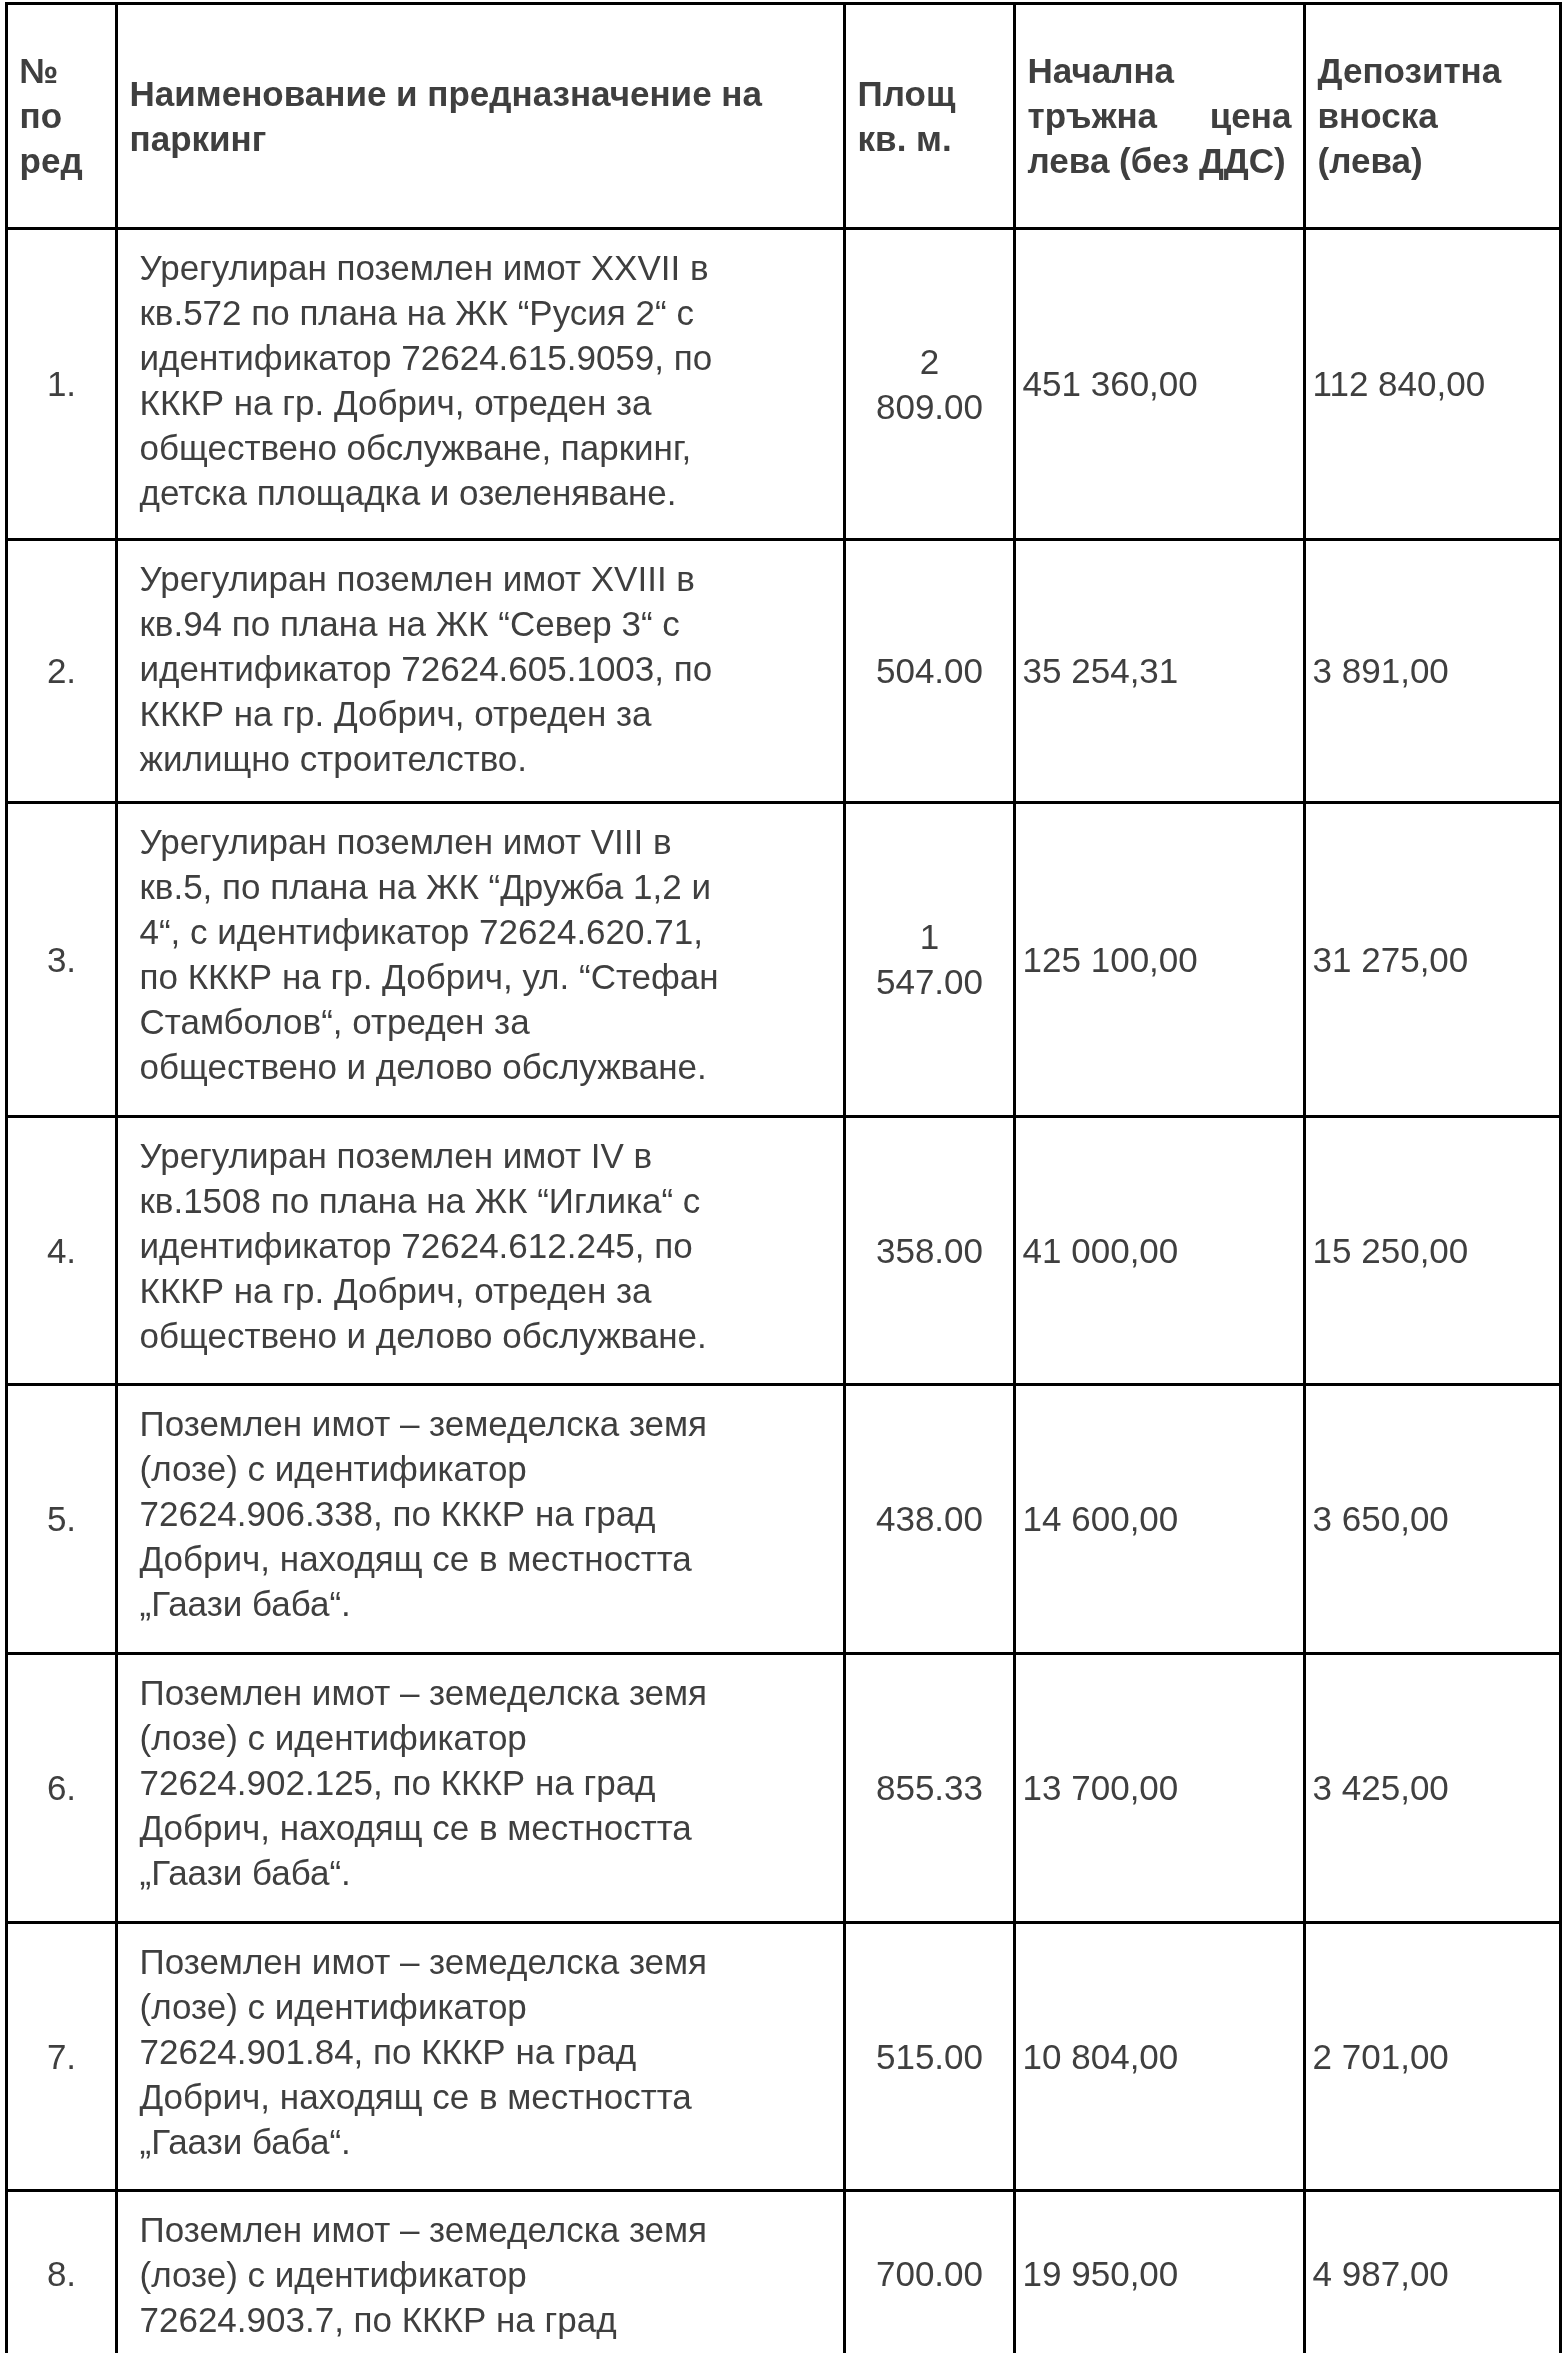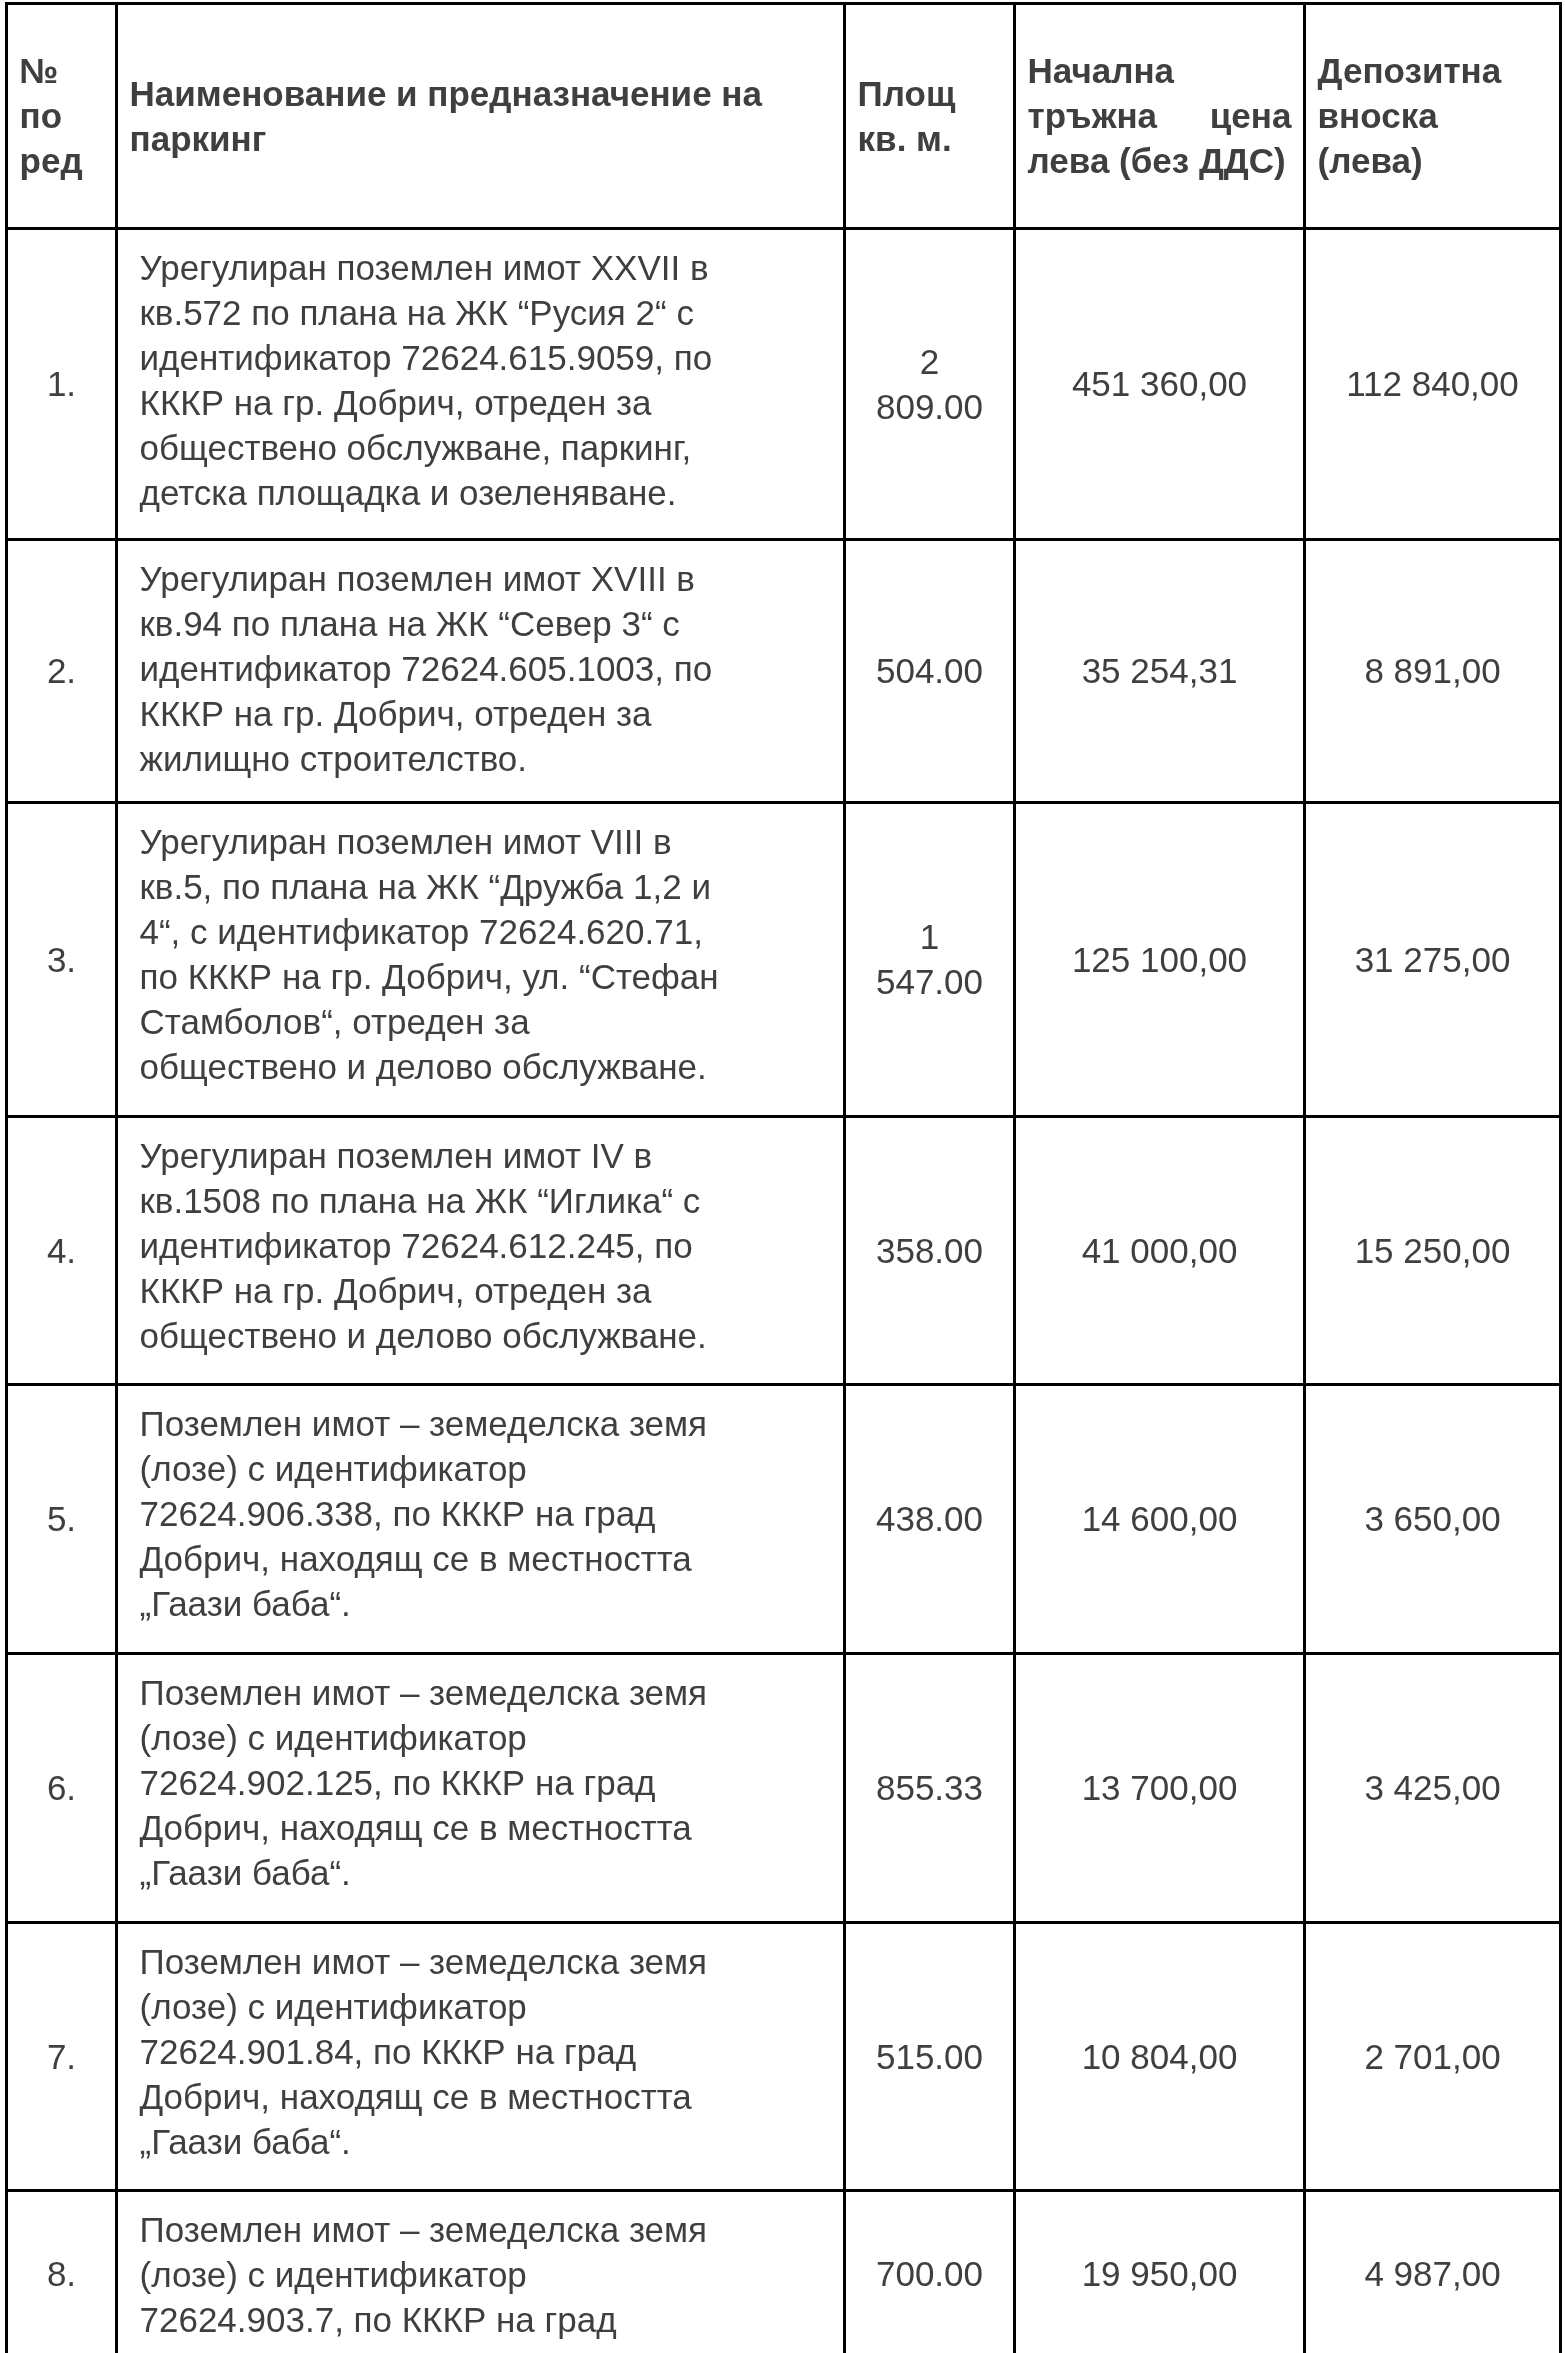--- a/index.html
+++ b/index.html
@@ -45,21 +45,20 @@
       white-space: pre-line;
       margin-top: 12px;
     }
     td.c-area {
       text-align: center;
       vertical-align: middle;
       white-space: pre-line;
       padding: 0 6.6px;
     }
     td.c-price, td.c-deposit {
-      text-align: center;
       vertical-align: middle;
       padding: 0 6.6px;
     }
   </style>
 </head>
 <body>
 
 <table class="props">
   <colgroup>
     <col style="width:110px">
@@ -96,21 +95,21 @@
     </tr>
     <tr style="height:263px">
       <td class="c-num">2.</td>
       <td class="c-desc">Урегулиран поземлен имот XVIII в
 кв.94 по плана на ЖК “Север 3“ с
 идентификатор 72624.605.1003, по
 КККР на гр. Добрич, отреден за
 жилищно строителство.</td>
       <td class="c-area">504.00</td>
       <td class="c-price">35 254,31</td>
-      <td class="c-deposit">8 891,00</td>
+      <td class="c-deposit">3 891,00</td>
     </tr>
     <tr style="height:314px">
       <td class="c-num">3.</td>
       <td class="c-desc">Урегулиран поземлен имот VIII в
 кв.5, по плана на ЖК “Дружба 1,2 и
 4“, с идентификатор 72624.620.71,
 по КККР на гр. Добрич, ул. “Стефан
 Стамболов“, отреден за
 обществено и делово обслужване.</td>
       <td class="c-area">1

